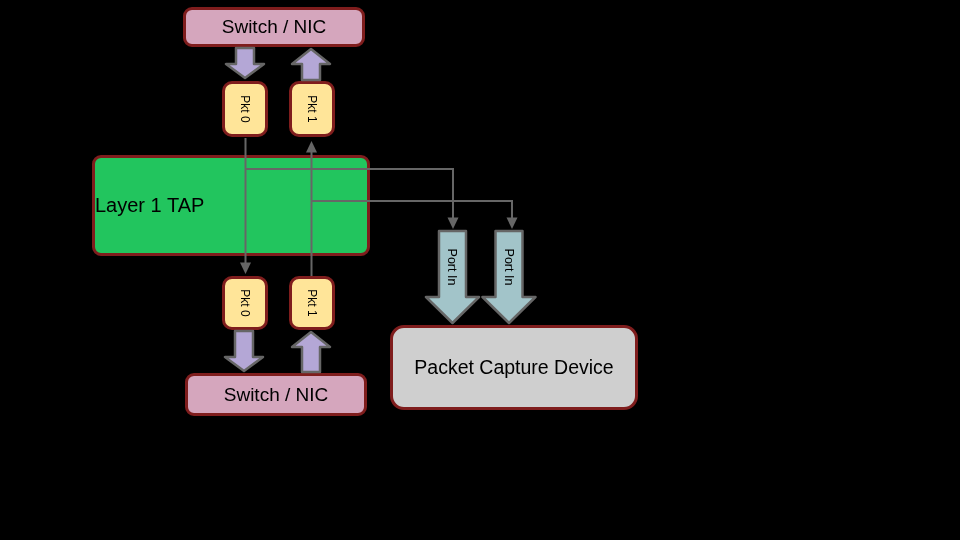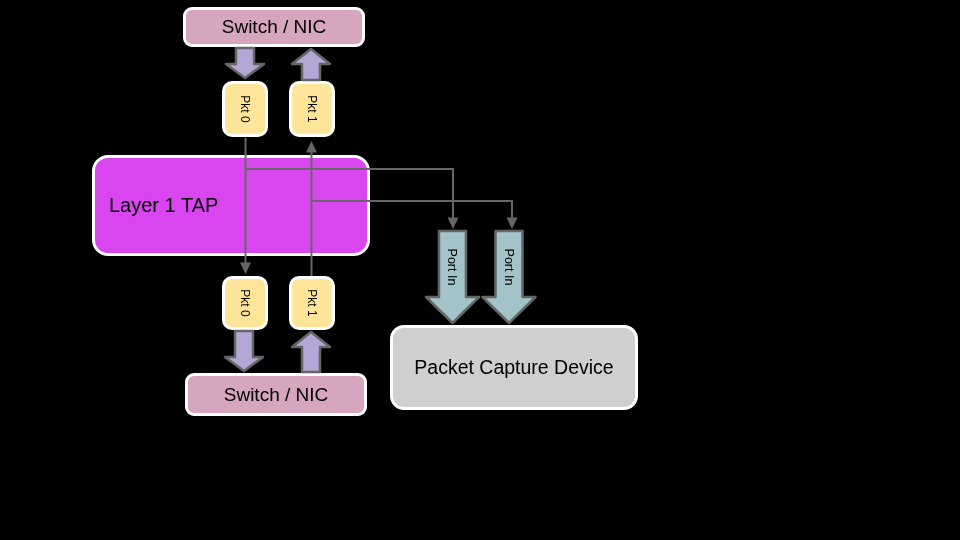--- a/index.html
+++ b/index.html
@@ -8,37 +8,36 @@
     width: 960px;
     height: 540px;
     background: #000000;
     overflow: hidden;
     font-family: "Liberation Sans", sans-serif;
     color: #000;
   }
   .box {
     position: absolute;
     box-sizing: border-box;
-    border: 3px solid #ffffff;
+    border: 3px solid #7f1d1d;
     display: flex;
     align-items: center;
     justify-content: center;
     text-align: center;
   }
   .switch-box {
     background: #d5a6bd;
     border-radius: 9px;
     font-size: 19px;
   }
   .tap-box {
-    background: #d946ef;
-    border-radius: 16px;
+    background: #22c55e;
+    border-radius: 9px;
     font-size: 20px;
     justify-content: flex-start;
-    padding-left: 14px;
   }
   .pkt-box {
     background: #ffe599;
     border-radius: 10px;
     font-size: 12px;
   }
   .capture-box {
     background: #cfcfcf;
     border-radius: 14px;
     font-size: 19.5px;

